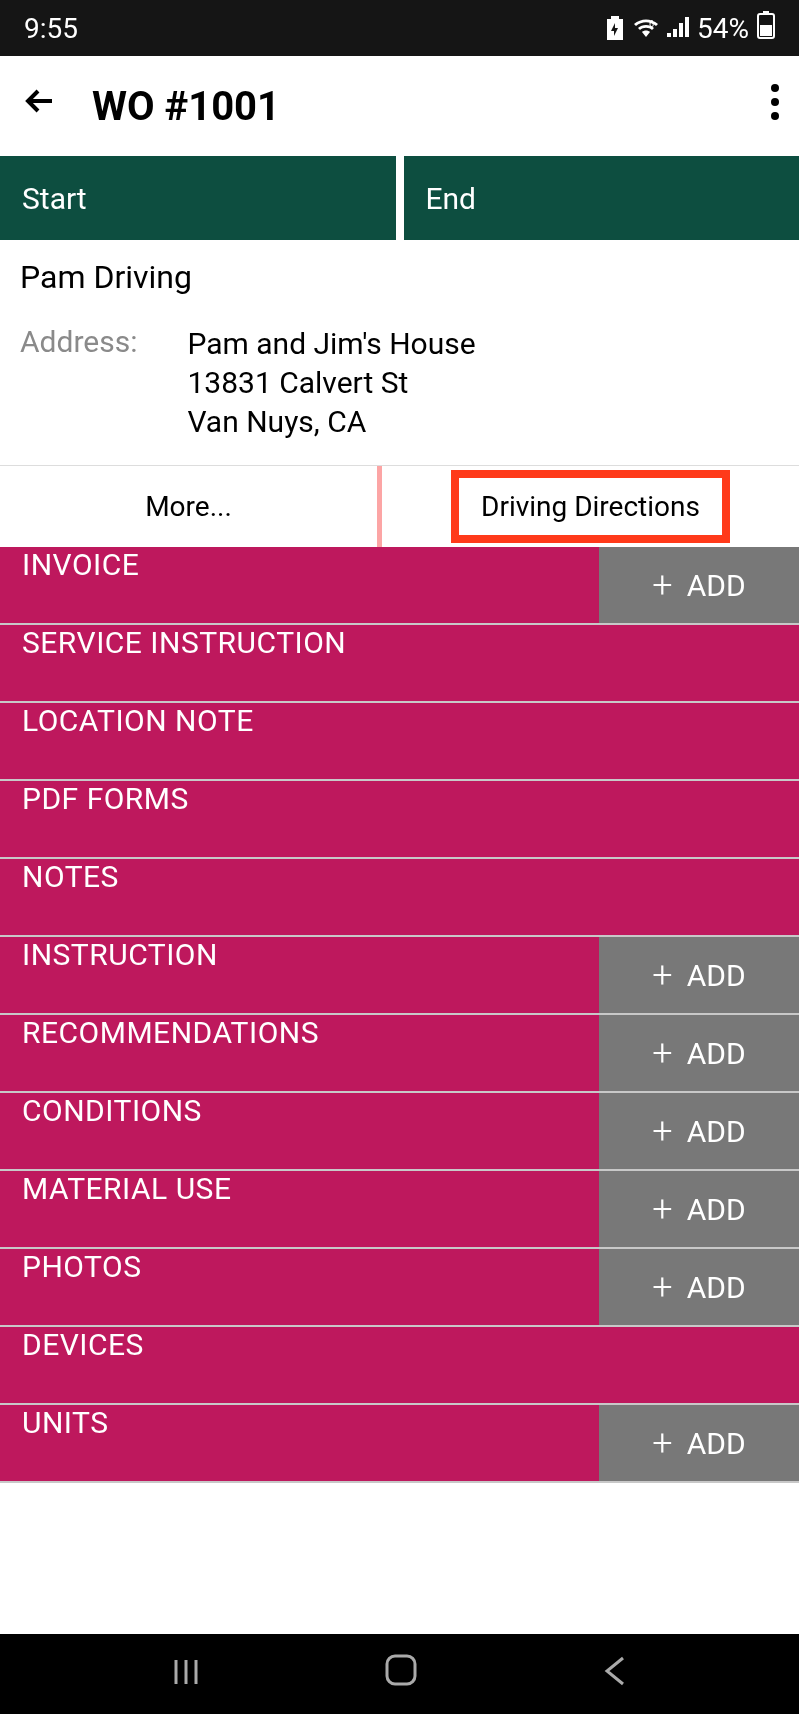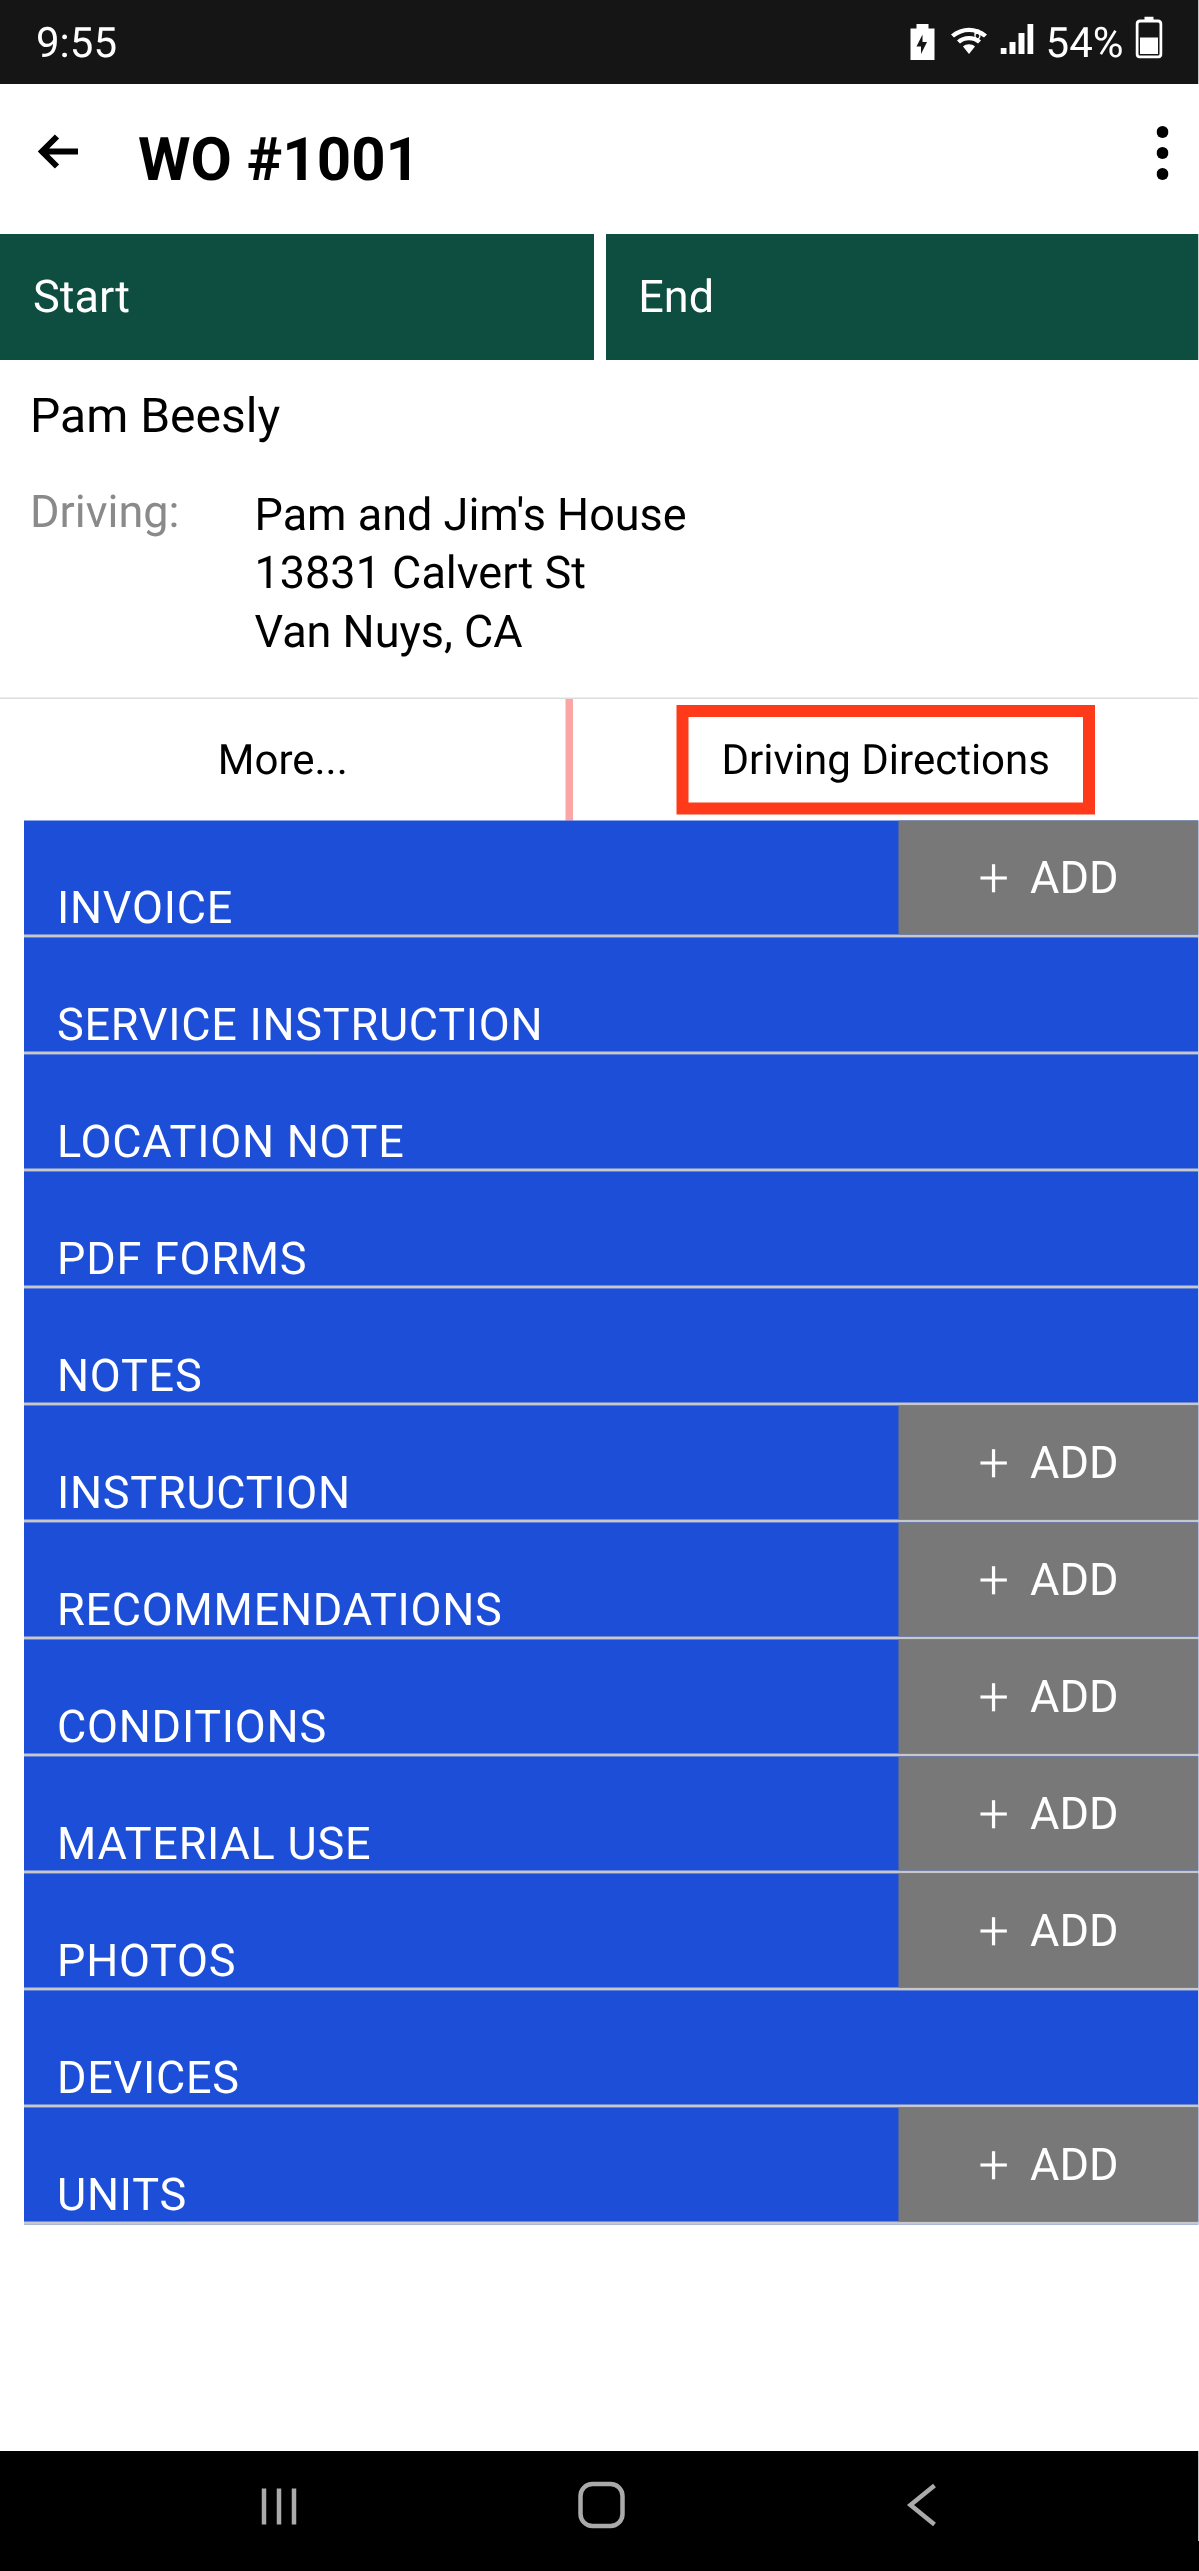--- a/index.html
+++ b/index.html
@@ -120,25 +120,24 @@
       font-size: 28px;
       color: #000;
       background: #fff;
     }
     .section-list {
       display: flex;
       flex-direction: column;
     }
     .section-item {
       height: 78px;
-      background: #1d4ed8;
+      background: #be185d;
       border-bottom: 2px solid #c8c8c8;
       display: flex;
-      align-items: flex-end;
-      margin-left: 16px;
+      align-items: flex-start;
     }
     .section-label {
       flex: 1;
       padding: 0 22px;
       font-size: 30px;
       color: #fff;
       letter-spacing: 0.5px;
     }
     .add-btn {
       background: #787878;
@@ -225,23 +224,23 @@
       </svg>
   </span>
 </div>
 
 <div class="tabs">
   <div class="tab">Start</div>
   <div class="tab">End</div>
 </div>
 
 <div class="customer-info">
-  <div class="customer-name">Pam Beesly</div>
+  <div class="customer-name">Pam Driving</div>
   <div class="address-row">
-    <div class="address-label">Driving:</div>
+    <div class="address-label">Address:</div>
     <div class="address-value">
       <div>Pam and Jim's House</div>
       <div>13831 Calvert St</div>
       <div>Van Nuys, CA</div>
     </div>
   </div>
 </div>
 
 <div class="action-row">
   <div class="more-btn">More...</div>

